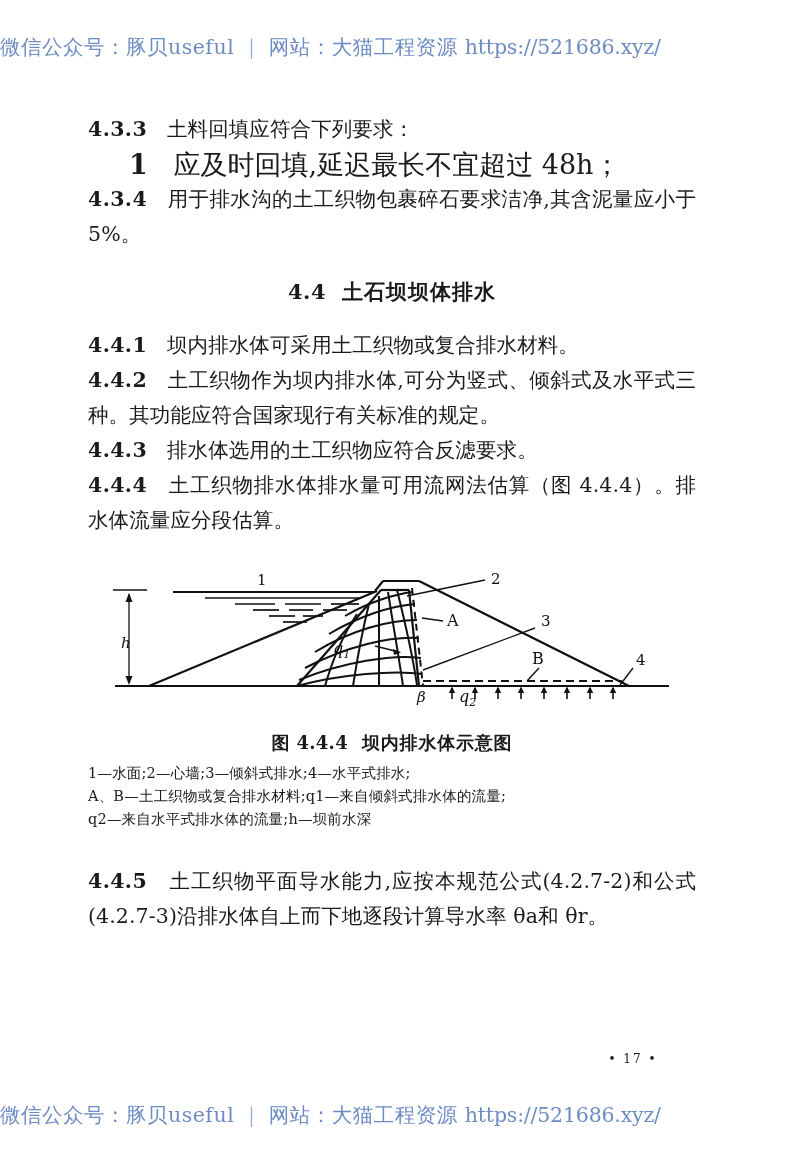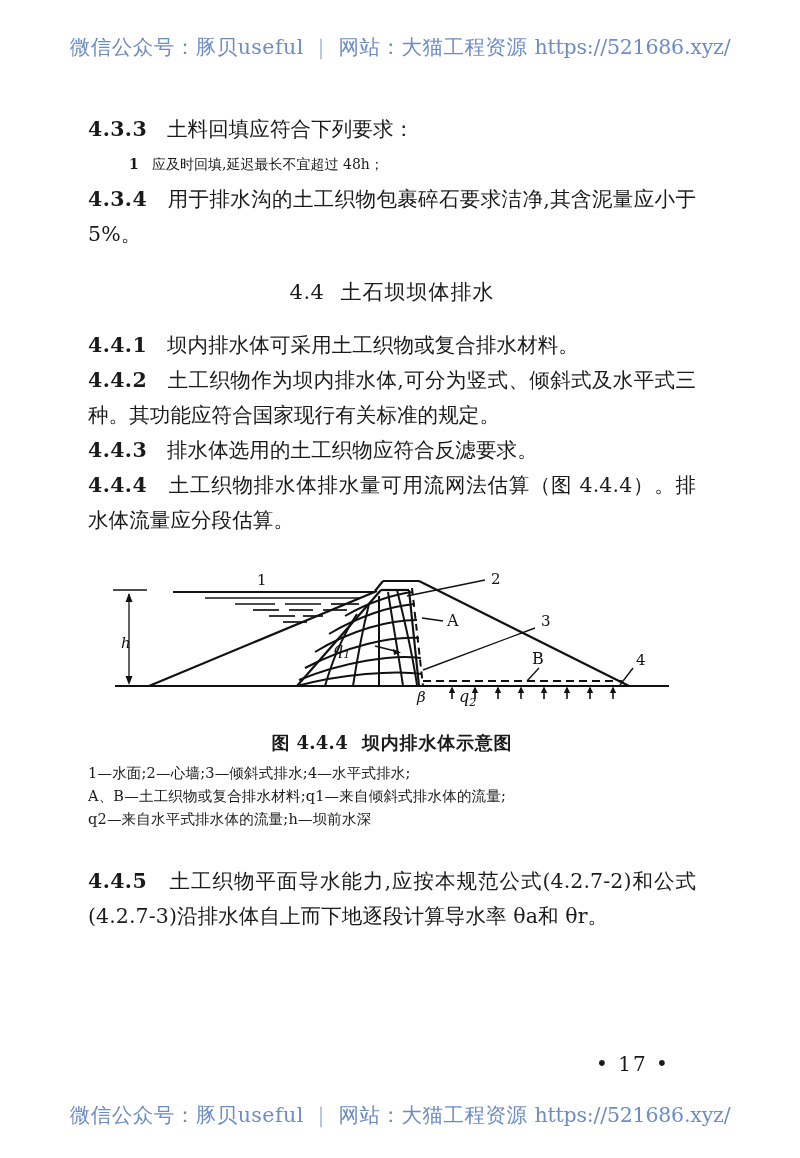--- a/index.html
+++ b/index.html
@@ -14,21 +14,21 @@
     font-family: "DejaVu Serif", "Liberation Serif", serif;
     color: #1a1a1a;
     overflow: hidden;
   }
 
   
   .watermark {
     position: absolute;
     left: 0;
     width: 800px;
-    text-align: center;
+    text-align: left;
     color: #6d8cc4;
     font-family: "DejaVu Serif", "Liberation Serif", serif;
     font-size: 20.5px;
     letter-spacing: 0.5px;
     white-space: nowrap;
   }
   .watermark-top { top: 33px; }
   .watermark-bottom { top: 1101px; }
   .wm-sep {
     display: inline-block;
@@ -57,36 +57,36 @@
     margin: 0 0 0 0;
     letter-spacing: 0.1px;
   }
   .num {
     font-family: "DejaVu Serif", "Liberation Serif", serif;
     font-weight: bold;
     letter-spacing: 0.4px;
   }
 
   .item {
-    font-size: 14px;
+    font-size: 27px;
     line-height: 35px;
     text-align: justify;
     text-justify: inter-ideograph;
     text-indent: 41px;
     margin: 0;
   }
   .item .bullet {
     font-family: "DejaVu Serif", "Liberation Serif", serif;
     font-weight: bold;
   }
 
   .section-heading {
     text-align: center;
     font-size: 21px;
-    font-weight: normal;
+    font-weight: bold;
     margin: 26px 0 22px 0;
     letter-spacing: 1px;
   }
   .section-heading .sh-num {
     font-family: "DejaVu Serif", "Liberation Serif", serif;
     letter-spacing: 0.5px;
     margin-right: 16px;
   }
 
   
@@ -119,21 +119,21 @@
   
   .pagenum {
     position: absolute;
     left: 0;
     top: 1052px;
     width: 800px;
     text-align: center;
     padding-right: 4px;
     box-sizing: border-box;
     font-family: "DejaVu Serif", "Liberation Serif", serif;
-    font-size: 20px;
+    font-size: 12px;
     letter-spacing: 2px;
   }
   .pagenum .inner { margin-left: 470px; }
 </style>
 </head>
 <body>
 
 <div class="watermark watermark-top">
   <span>微信公众号：豚贝useful</span><span class="wm-sep">｜</span><span>网站：大猫工程资源</span>&nbsp;<span class="wm-url">https://521686.xyz/</span>
 </div>

